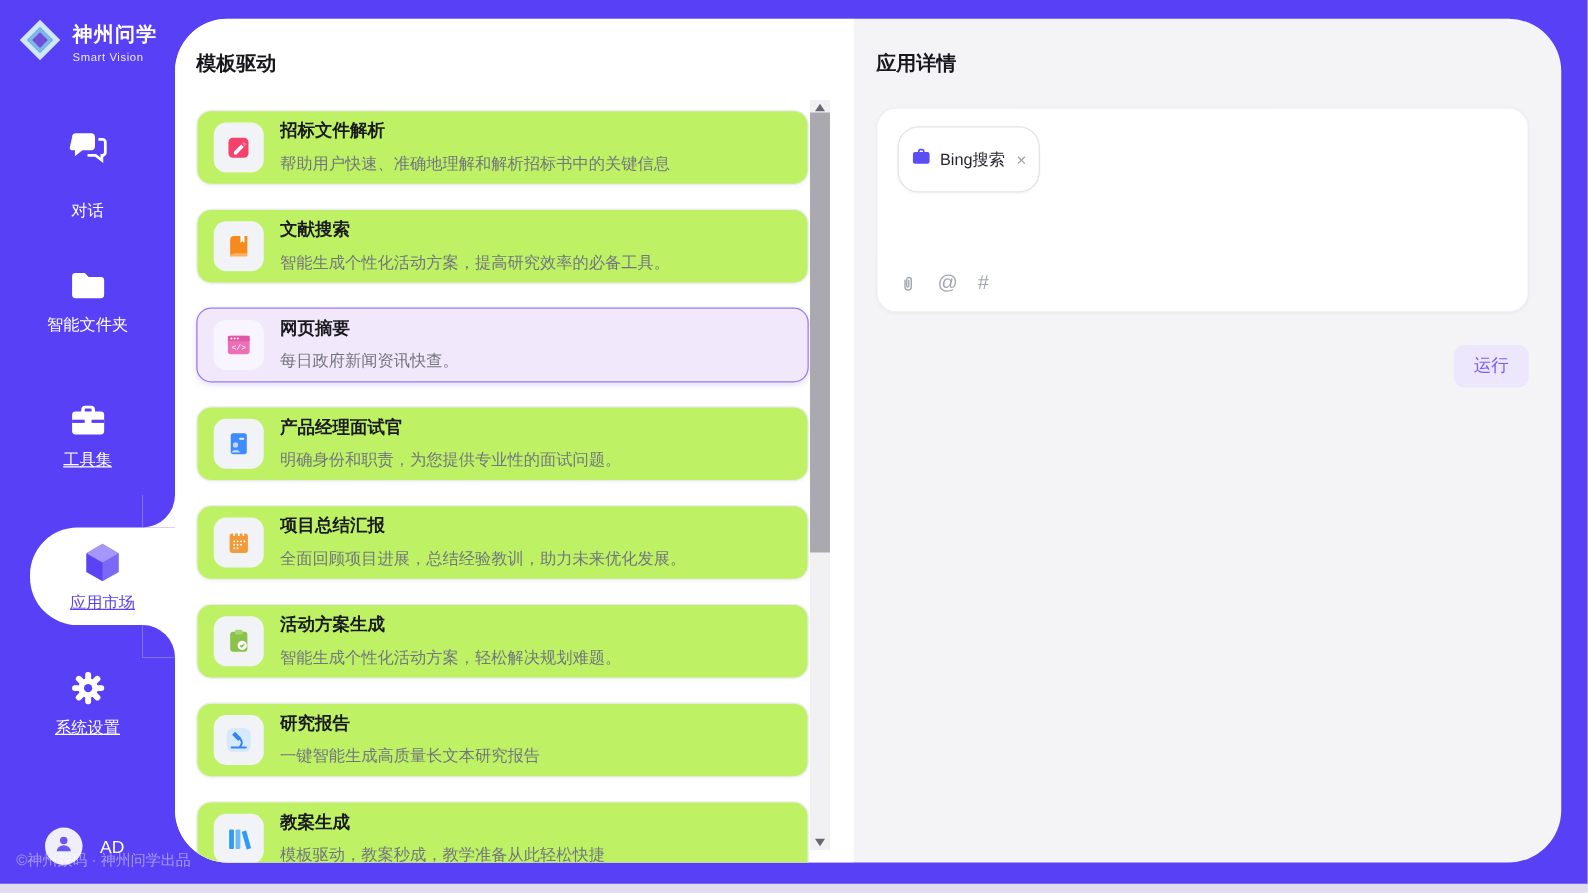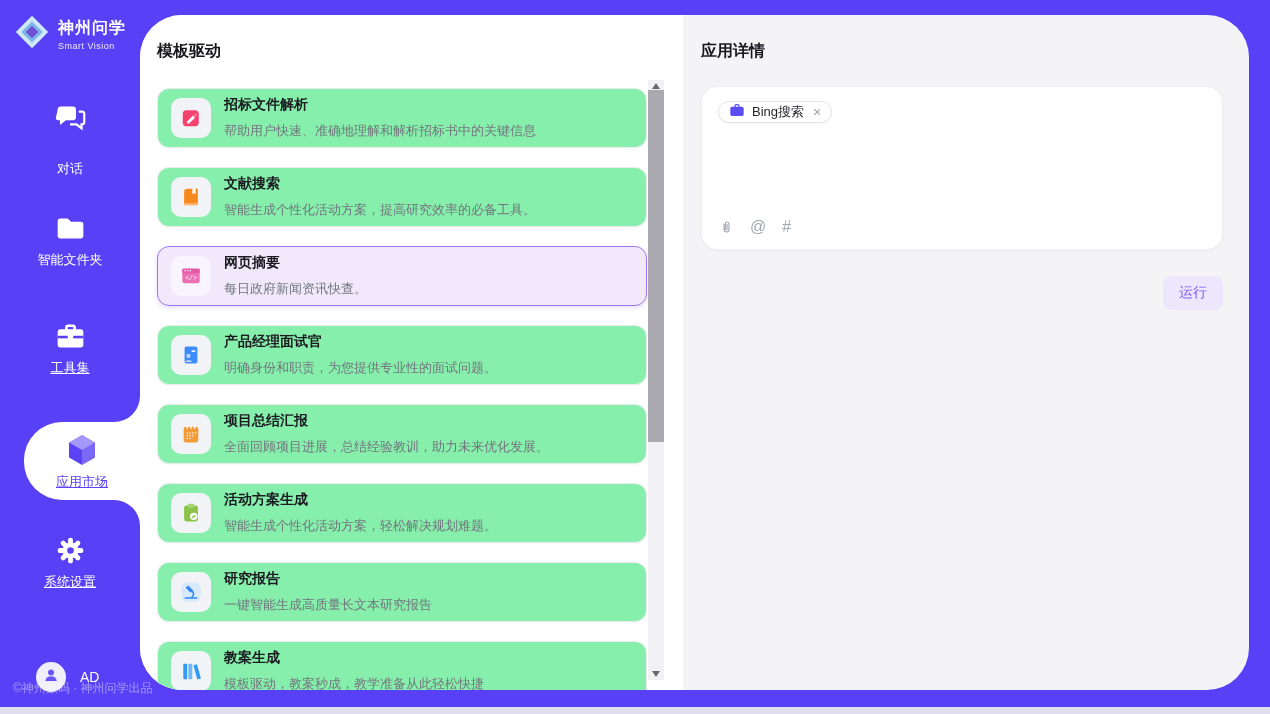--- a/index.html
+++ b/index.html
@@ -34,21 +34,21 @@
   .copyright { position:absolute; left:13px; bottom:10px; color:rgba(255,255,255,.45); font-size:12px; white-space:nowrap; }
 
   
   .content { position:absolute; left:140px; top:15px; right:21px; bottom:17px;
     background:#F4F4F6; border-radius:42px; overflow:hidden; display:flex; }
 
   
   .list-panel { width:543px; background:#fff; position:relative; padding:26px 0 0 17px; }
   .panel-title { font-size:16px; font-weight:bold; color:#17171D; }
   .list-scroll { margin-top:26px; width:490px; }
-  .app-card { height:60px; background:#86efac; border:1px solid #ECECF0; border-radius:12px;
+  .app-card { height:60px; background:#bef264; border:1px solid #ECECF0; border-radius:12px;
     margin-bottom:19px; display:flex; align-items:center; padding:0 13px; cursor:pointer;
     box-shadow:0 1px 2px rgba(25,25,60,.03); }
   .app-card.selected { background:#F1E9FB; border-color:#9C78EE; box-shadow:0 2px 5px rgba(120,80,230,.18); }
   .icon-box { width:40px; height:40px; border-radius:10px; background:#F2F3F6; flex:none;
     display:flex; align-items:center; justify-content:center; }
   .app-card.selected .icon-box { background:#F9F5FE; }
   .card-text { margin-left:13px; overflow:hidden; }
   .app-name { font-size:14px; font-weight:bold; color:#1A1A20; }
   .app-desc { font-size:13px; color:#73767E; margin-top:8px; white-space:nowrap; }
 
@@ -58,21 +58,21 @@
   .sb-btn.up { top:0; } .sb-btn.down { bottom:0; }
   .tri-up { width:0; height:0; border-left:4.5px solid transparent; border-right:4.5px solid transparent;
     border-bottom:6px solid #686870; margin:3px auto 0; }
   .tri-down { width:0; height:0; border-left:4.5px solid transparent; border-right:4.5px solid transparent;
     border-top:6px solid #686870; margin:3px auto 0; }
 
   
   .detail-panel { flex:1; padding:26px 26px 0 18px; position:relative; }
   .input-card { margin-top:24px; height:164px; background:#fff; border:1px solid #EFEFF2;
     border-radius:16px; position:relative; padding:14px 16px; box-shadow:0 1px 3px rgba(0,0,0,.04); }
-  .tool-tag { display:inline-flex; align-items:center; gap:7px; padding:0 10px;
+  .tool-tag { display:inline-flex; align-items:center; gap:7px; padding:15px 10px;
     border:1px solid #E3E3E9; border-radius:17px; background:#fff; cursor:pointer;
     box-shadow:0 1px 2px rgba(0,0,0,.04); }
   .tool-tag .tag-label { font-size:13px; color:#26262E; }
   .tool-tag .tag-close { font-size:14px; color:#9DA1AA; margin-left:2px; cursor:pointer; line-height:1; }
   .query-text { margin-top:24px; font-size:13.5px; color:#53565E; cursor:text; }
   .input-toolbar { position:absolute; left:17px; bottom:13px; display:flex; align-items:center; gap:16px; }
   .tb-ic { color:#A3A7B0; font-size:16px; cursor:pointer; display:flex; align-items:center; }
   .run-row { display:flex; justify-content:flex-end; margin-top:26px; }
   .run-btn { background:#EDE7FD; color:#7B5CF8; border:none; border-radius:8px;
     padding:8px 16px; font-size:14px; cursor:pointer; font-family:inherit; }

